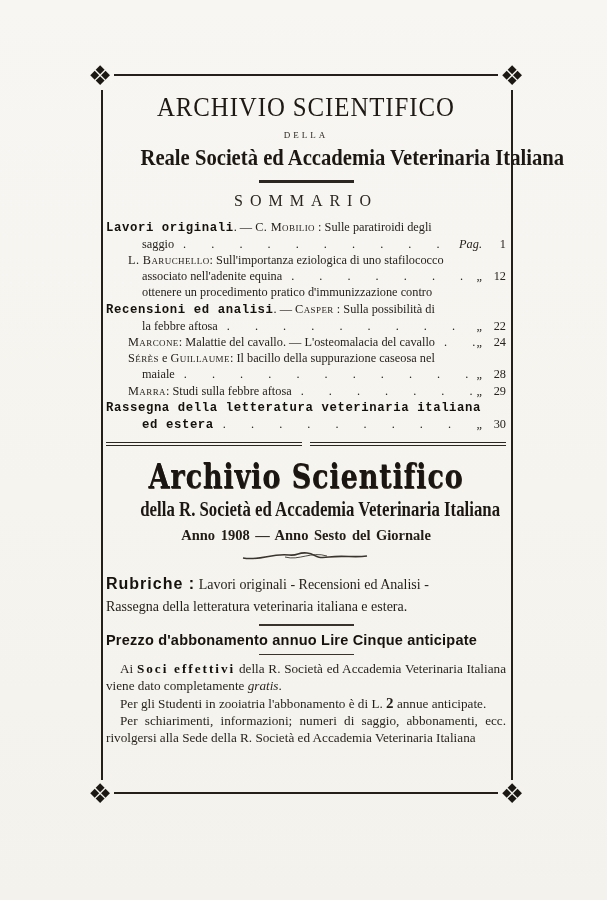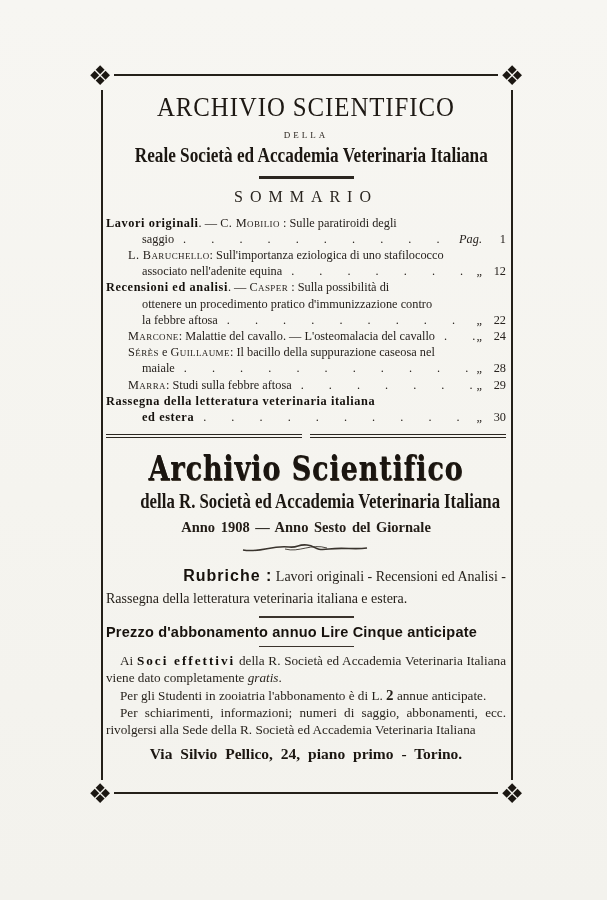--- a/index.html
+++ b/index.html
@@ -23,35 +23,35 @@
   
   .content{position:absolute;left:106px;top:86px;width:400px;}
   
   .mast-title{
     margin-top:6px;text-align:center;font-size:27px;letter-spacing:1px;white-space:nowrap;
     color:#1e1914;
   }
   .mast-title .squeeze{display:inline-block;transform:scaleX(0.92);transform-origin:center;}
   .mast-della{margin-top:7px;text-align:center;font-size:9px;letter-spacing:3px;color:#2a241e;}
   .mast-sub{
-    margin-top:4px;text-align:center;font-weight:bold;font-size:20px;white-space:nowrap;color:#1c1712;
+    margin-top:4px;text-align:center;font-weight:bold;font-size:24px;white-space:nowrap;color:#1c1712;
   }
   .mast-sub .squeeze{display:inline-block;transform:scaleX(0.86);transform-origin:center;}
   .rule-sm{width:95px;height:2.5px;background:#2b2620;margin:9px auto 0 auto;}
   .rule-thin{width:95px;height:1.6px;background:#3a332c;margin:6px auto;}
   
   .sommario-title{
     margin:9px 0 0 0;text-align:center;font-weight:normal;font-size:16px;letter-spacing:7px;
     color:#2a251f;
   }
   .toc{margin-top:9px;}
   .toc-row{display:flex;align-items:baseline;font-size:12.3px;line-height:16.2px;white-space:nowrap;}
   .toc-text{flex:0 1 auto;min-width:0;}
   .ind1{padding-left:22px;} .ind2{padding-left:36px;}
-  .toc-head{font-weight:bold;letter-spacing:0.6px;color:#14100c;}
+  .toc-head{font-weight:bold;letter-spacing:0.6px;color:#14100c;font-family:Liberation Mono, monospace;}
   .sc{font-variant:small-caps;letter-spacing:0.4px;}
   .leader{
     flex:1 1 0;min-width:0;overflow:hidden;white-space:nowrap;letter-spacing:11px;
     padding-left:9px;color:#2c2username;color:#2c2620;
   }
   .pg-label{flex:none;padding-left:2px;}
   .pag-italic{font-style:italic;}
   .pg-num{flex:none;width:24px;text-align:right;}
   
   .double-rule{margin-top:9px;display:flex;justify-content:space-between;}
@@ -63,21 +63,21 @@
     text-shadow:0.6px 0.6px 0 #4a4238;
   }
   .promo-title .squeeze{display:inline-block;transform:scaleX(0.80);transform-origin:center;}
   .promo-sub{
     margin-top:2px;text-align:right;font-weight:bold;font-size:20px;white-space:nowrap;color:#1c1712;
   }
   .promo-sub .squeeze{display:inline-block;transform:scaleX(0.84);transform-origin:center;}
   .anno-line{margin-top:6px;text-align:center;font-weight:bold;font-size:14.5px;word-spacing:2px;color:#221c16;}
   .flourish{margin:5px auto 0 auto;display:block;width:130px;height:14px;}
   .rubriche{margin-top:10px;font-size:14px;line-height:22px;color:#221d17;}
-  .rubriche .r1{white-space:nowrap;text-align:right;}
+  .rubriche .r1{white-space:nowrap;}
   .rubriche .r2{}
   .rubriche-label{
     font-family:"Liberation Sans",sans-serif;font-weight:bold;font-size:16px;letter-spacing:1px;
     color:#17120d;
   }
   .price-line{
     text-align:left;font-family:"Liberation Sans",sans-serif;font-weight:bold;font-size:14.5px;
     letter-spacing:0.2px;color:#17120d;white-space:nowrap;
   }
   .paras{margin-top:6px;font-size:13.2px;line-height:16.8px;text-align:justify;color:#241f19;}
@@ -132,25 +132,25 @@
         </div>
 
         <div class="toc-row">
           <span class="toc-text ind2">associato nell'adenite equina</span>
           <span class="leader">. . . . . . . . . . . . . . . . . . . . . .</span>
           <span class="pg-label">„</span>
           <span class="pg-num">12</span>
         </div>
 
         <div class="toc-row">
+          <span class="toc-text ind2">ottenere un procedimento pratico d'immunizzazione contro</span>
+        </div>
+
+        <div class="toc-row">
           <span class="toc-text"><span class="toc-head">Recensioni ed analisi</span><span>. — </span><span class="sc">Casper</span><span> : Sulla possibilità di</span></span>
-        </div>
-
-        <div class="toc-row">
-          <span class="toc-text ind2">ottenere un procedimento pratico d'immunizzazione contro</span>
         </div>
 
         <div class="toc-row">
           <span class="toc-text ind2">la febbre aftosa</span>
           <span class="leader">. . . . . . . . . . . . . . . . . . . . . .</span>
           <span class="pg-label">„</span>
           <span class="pg-num">22</span>
         </div>
 
         <div class="toc-row">
@@ -215,17 +215,16 @@
       <div class="rule-thin"></div>
       <div class="price-line">Prezzo d'abbonamento annuo Lire Cinque anticipate</div>
       <div class="rule-thin"></div>
 
       <div class="paras">
         <p class="para"><span>Ai </span><span class="soci-bold">Soci effettivi</span><span> della R. Società ed Accademia Veterinaria Italiana viene dato completamente </span><span class="italic">gratis</span><span>.</span></p>
         <p class="para"><span>Per gli Studenti in zooiatria l'abbonamento è di L. </span><span class="lire-due">2</span><span> annue anticipate.</span></p>
         <p class="para">Per schiarimenti, informazioni; numeri di saggio, abbonamenti, ecc. rivolgersi alla Sede della R. Società ed Accademia Veterinaria Italiana</p>
       </div>
 
-      <div class="address">Via Silvio Pellico, 24, piano primo - Torino.</div>
     </section>
 
   </div>
 </div>
 
 </body></html>

